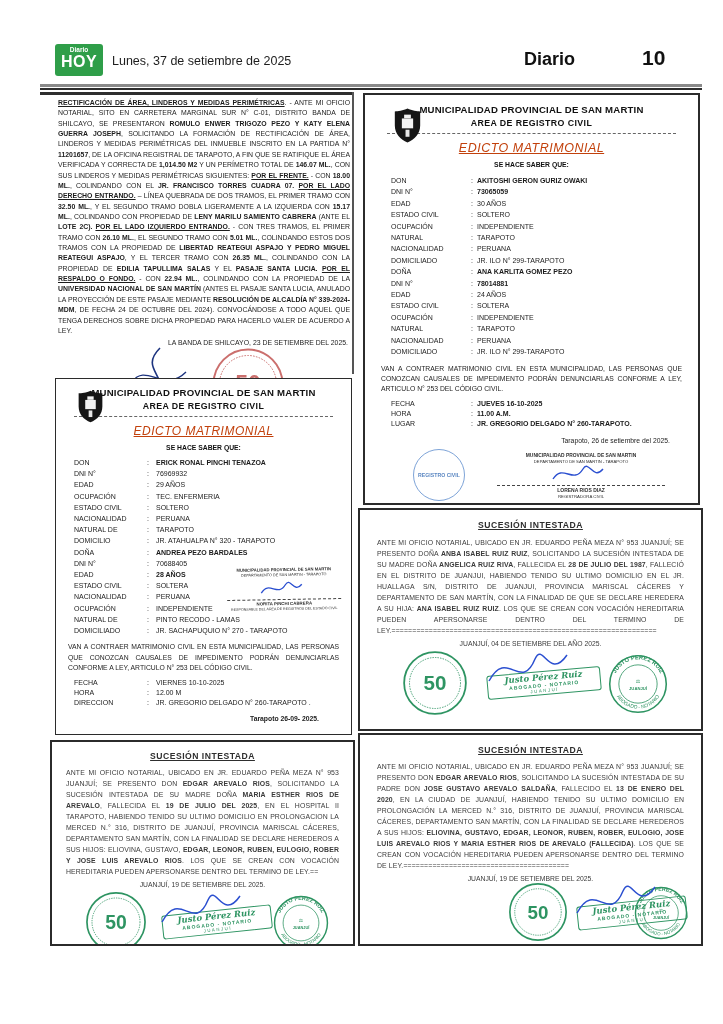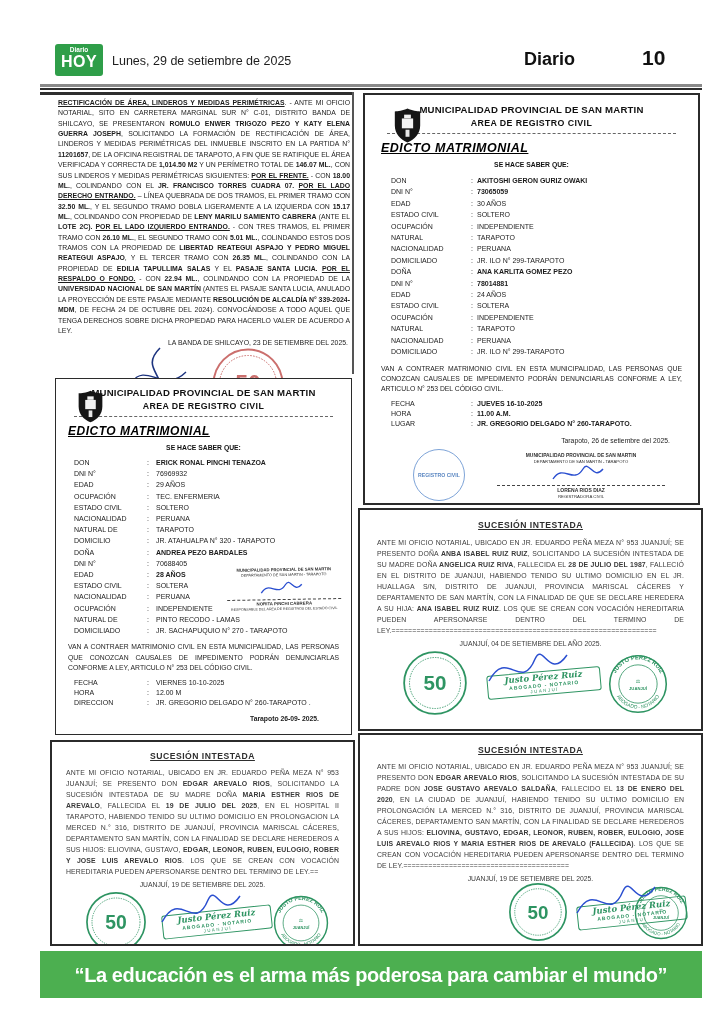--- a/index.html
+++ b/index.html
@@ -18,22 +18,22 @@
   
   .tiny{font-size:6.9px;line-height:1.5;text-align:justify;color:#1c1c1c;}
   .suc-body{font-size:6.9px;line-height:1.6;text-align:justify;color:#3a3a3a;letter-spacing:.12px;}
   
   .box{position:absolute;border:2px solid #2b2b2b;background:#fff;box-sizing:border-box;overflow:hidden;}
   
   .crest{position:absolute;}
   .muni1{text-align:center;font-size:9.6px;font-weight:bold;color:#111;letter-spacing:.2px;}
   .muni2{text-align:center;font-size:8.8px;font-weight:bold;color:#111;margin-top:3px;letter-spacing:.4px;}
   .dashsep{border-top:1px dashed #666;margin:5px 6px 0 6px;height:0;}
-  .etitle{text-align:left;font-size:12.5px;font-weight:bold;font-style:italic;text-decoration:underline;
-          margin-top:7px;letter-spacing:.5px;color:#000000;}
+  .etitle{text-align:center;font-size:12.5px;font-weight:normal;font-style:italic;text-decoration:underline;
+          margin-top:7px;letter-spacing:.5px;color:#c2410c;}
   .esub{text-align:center;font-size:6.8px;font-weight:bold;margin-top:6px;color:#101010;}
   
   .frow{display:flex;font-size:7px;color:#1b1b1b;}
   .flabel{flex:none;}
   .fcolon{flex:none;text-align:center;}
   .fval{flex:1;white-space:nowrap;overflow:hidden;}
   .edicto-right .frow{line-height:11.4px;}
   .edicto-right .flabel{width:76px;} .edicto-right .fcolon{width:10px;}
   .edicto-left .frow{line-height:11.2px;}
   .edicto-left .flabel{width:66px;} .edicto-left .fcolon{width:16px;}
@@ -78,21 +78,21 @@
     <path id="arcBot" d="M 7 34 A 27 27 0 0 0 61 34"></path>
   </defs>
 </svg>
 
 <div class="page">
 
   <div class="abs logo">
     <div class="d">Diario</div>
     <div class="h">HOY</div>
   </div>
-  <div class="abs hdate">Lunes, 29 de setiembre de 2025</div>
+  <div class="abs hdate">Lunes, 37 de setiembre de 2025</div>
   <div class="abs havisos">Diario</div>
   <div class="abs hpage">10</div>
   <div class="abs rule" style="left:40px;top:84px;width:662px;height:3px;"></div>
   <div class="abs" style="left:40px;top:88px;width:662px;height:1.5px;background:#2e2e2e;"></div>
   <div class="abs" style="left:40px;top:92px;width:313px;height:2.5px;background:#2e2e2e;"></div>
   <div class="abs" style="left:352px;top:92px;width:1.5px;height:282px;background:#555;"></div>
 
   <div class="abs" style="left:58px;top:98px;width:292px;">
     <div class="tiny"><span style="font-weight: bold; text-decoration: underline;">RECTIFICACIÓN DE ÁREA, LINDEROS Y MEDIDAS PERIMÉTRICAS</span><span>. - ANTE MI OFICIO NOTARIAL, SITO EN CARRETERA MARGINAL SUR N° C-01, DISTRITO BANDA DE SHILCAYO, SE PRESENTARON </span><span style="font-weight: bold;">ROMULO ENWER TRIGOZO PEZO Y KATY ELENA GUERRA JOSEPH</span><span>, SOLICITANDO LA FORMACIÓN DE RECTIFICACIÓN DE ÁREA, LINDEROS Y MEDIDAS PERIMÉTRICAS DEL INMUEBLE INSCRITO EN LA PARTIDA N° </span><span style="font-weight: bold;">11201657</span><span>, DE LA OFICINA REGISTRAL DE TARAPOTO, A FIN QUE SE RATIFIQUE EL ÁREA VERIFICADA Y CORRECTA DE </span><span style="font-weight: bold;">1,014.50 M2</span><span> Y UN PERÍMETRO TOTAL DE </span><span style="font-weight: bold;">146.07 ML.</span><span>, CON SUS LINDEROS Y MEDIDAS PERIMÉTRICAS SIGUIENTES: </span><span style="font-weight: bold; text-decoration: underline;">POR EL FRENTE.</span><span> - CON </span><span style="font-weight: bold;">18.00 ML.</span><span>, COLINDANDO CON EL </span><span style="font-weight: bold;">JR. FRANCISCO TORRES CUADRA 07. </span><span style="font-weight: bold; text-decoration: underline;">POR EL LADO DERECHO ENTRANDO.</span><span> – LÍNEA QUEBRADA DE DOS TRAMOS, EL PRIMER TRAMO CON </span><span style="font-weight: bold;">32.50 ML.</span><span>, Y EL SEGUNDO TRAMO DOBLA LIGERAMENTE A LA IZQUIERDA CON </span><span style="font-weight: bold;">15.17 ML.</span><span>, COLINDANDO CON PROPIEDAD DE </span><span style="font-weight: bold;">LENY MARILU SAMIENTO CABRERA</span><span> (ANTE EL </span><span style="font-weight: bold;">LOTE 2C). </span><span style="font-weight: bold; text-decoration: underline;">POR EL LADO IZQUIERDO ENTRANDO.</span><span> - CON TRES TRAMOS, EL PRIMER TRAMO CON </span><span style="font-weight: bold;">26.10 ML.</span><span>, EL SEGUNDO TRAMO CON </span><span style="font-weight: bold;">5.01 ML.</span><span>, COLINDANDO ESTOS DOS TRAMOS CON LA PROPIEDAD DE </span><span style="font-weight: bold;">LIBERTAD REATEGUI ASPAJO Y PEDRO MIGUEL REATEGUI ASPAJO</span><span>, Y EL TERCER TRAMO CON </span><span style="font-weight: bold;">26.35 ML.</span><span>, COLINDANDO CON LA PROPIEDAD DE </span><span style="font-weight: bold;">EDILIA TAPULLIMA SALAS</span><span> Y EL </span><span style="font-weight: bold;">PASAJE SANTA LUCIA. </span><span style="font-weight: bold; text-decoration: underline;">POR EL RESPALDO O FONDO.</span><span> - CON </span><span style="font-weight: bold;">22.94 ML.</span><span>, COLINDANDO CON LA PROPIEDAD DE LA </span><span style="font-weight: bold;">UNIVERSIDAD NACIONAL DE SAN MARTÍN</span><span> (ANTES EL PASAJE SANTA LUCIA, ANULADO LA PROYECCIÓN DE ESTE PASAJE MEDIANTE </span><span style="font-weight: bold;">RESOLUCIÓN DE ALCALDÍA N° 339-2024-MDM</span><span>, DE FECHA 24 DE OCTUBRE DEL 2024). CONVOCÁNDOSE A TODO AQUEL QUE TENGA DERECHOS SOBRE DICHA PROPIEDAD PARA HACERLO VALER DE ACUERDO A LEY.</span></div>
     <div style="text-align:right;font-size:6.9px;margin-top:3px;padding-right:2px;color:#1c1c1c;">LA BANDA DE SHILCAYO, 23 DE SETIEMBRE DEL 2025.</div>
@@ -448,17 +448,14 @@
         <text font-size="5.4" fill="#2e9462"><textPath href="#arcBot" startOffset="50%" text-anchor="middle">ABOGADO - NOTARIO</textPath></text>
         <text x="34" y="33" text-anchor="middle" font-size="5.6" fill="#2e9462">⚖</text>
         <text x="34" y="41" text-anchor="middle" font-size="4.6" font-weight="bold" fill="#2e9462">JUANJUÍ</text>
       </svg>
       <svg class="abs" style="left:192px;top:-10px;" width="92" height="56" viewBox="0 0 92 56">
         <path d="M8 40 C 26 6, 40 52, 54 18 C 62 0, 68 40, 86 14" fill="none" stroke="#2b4fd0" stroke-width="1.5"></path>
       </svg>
     </div>
   </div>
 
-  <div class="abs banner">
-    <span>“La educación es el arma más poderosa para cambiar el mundo”</span>
-  </div>
 
 </div>
 
 </body></html>

